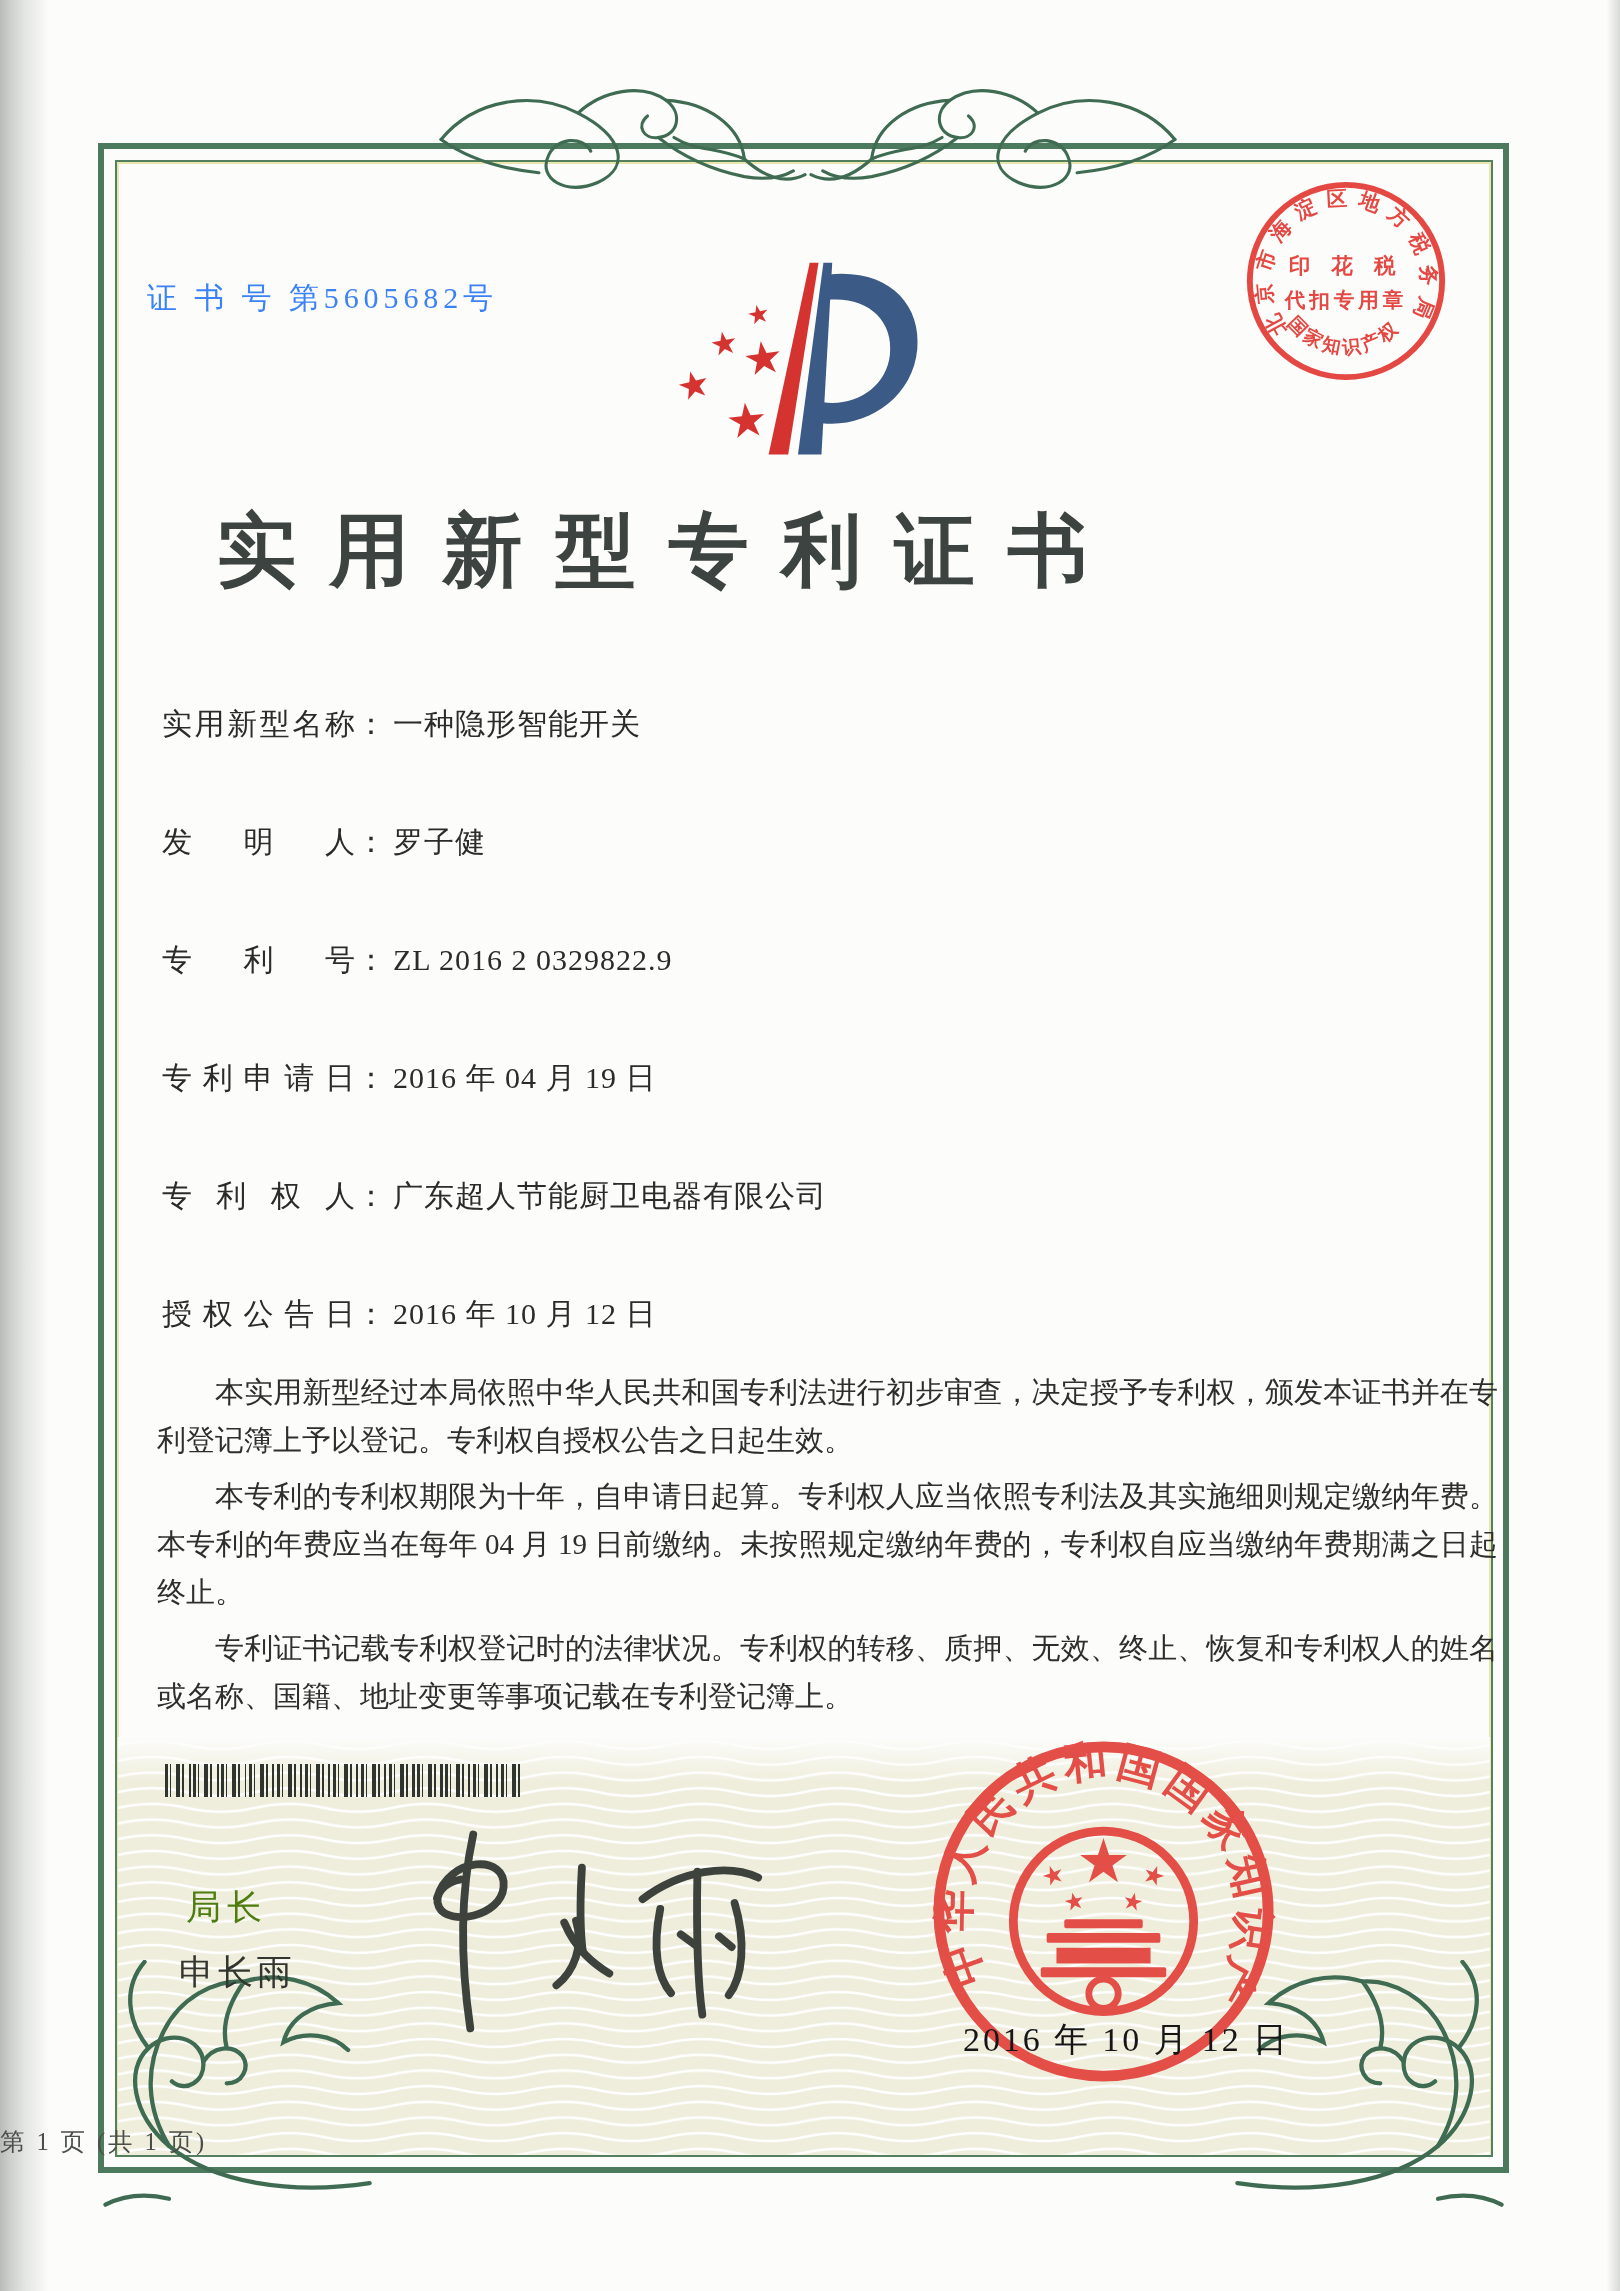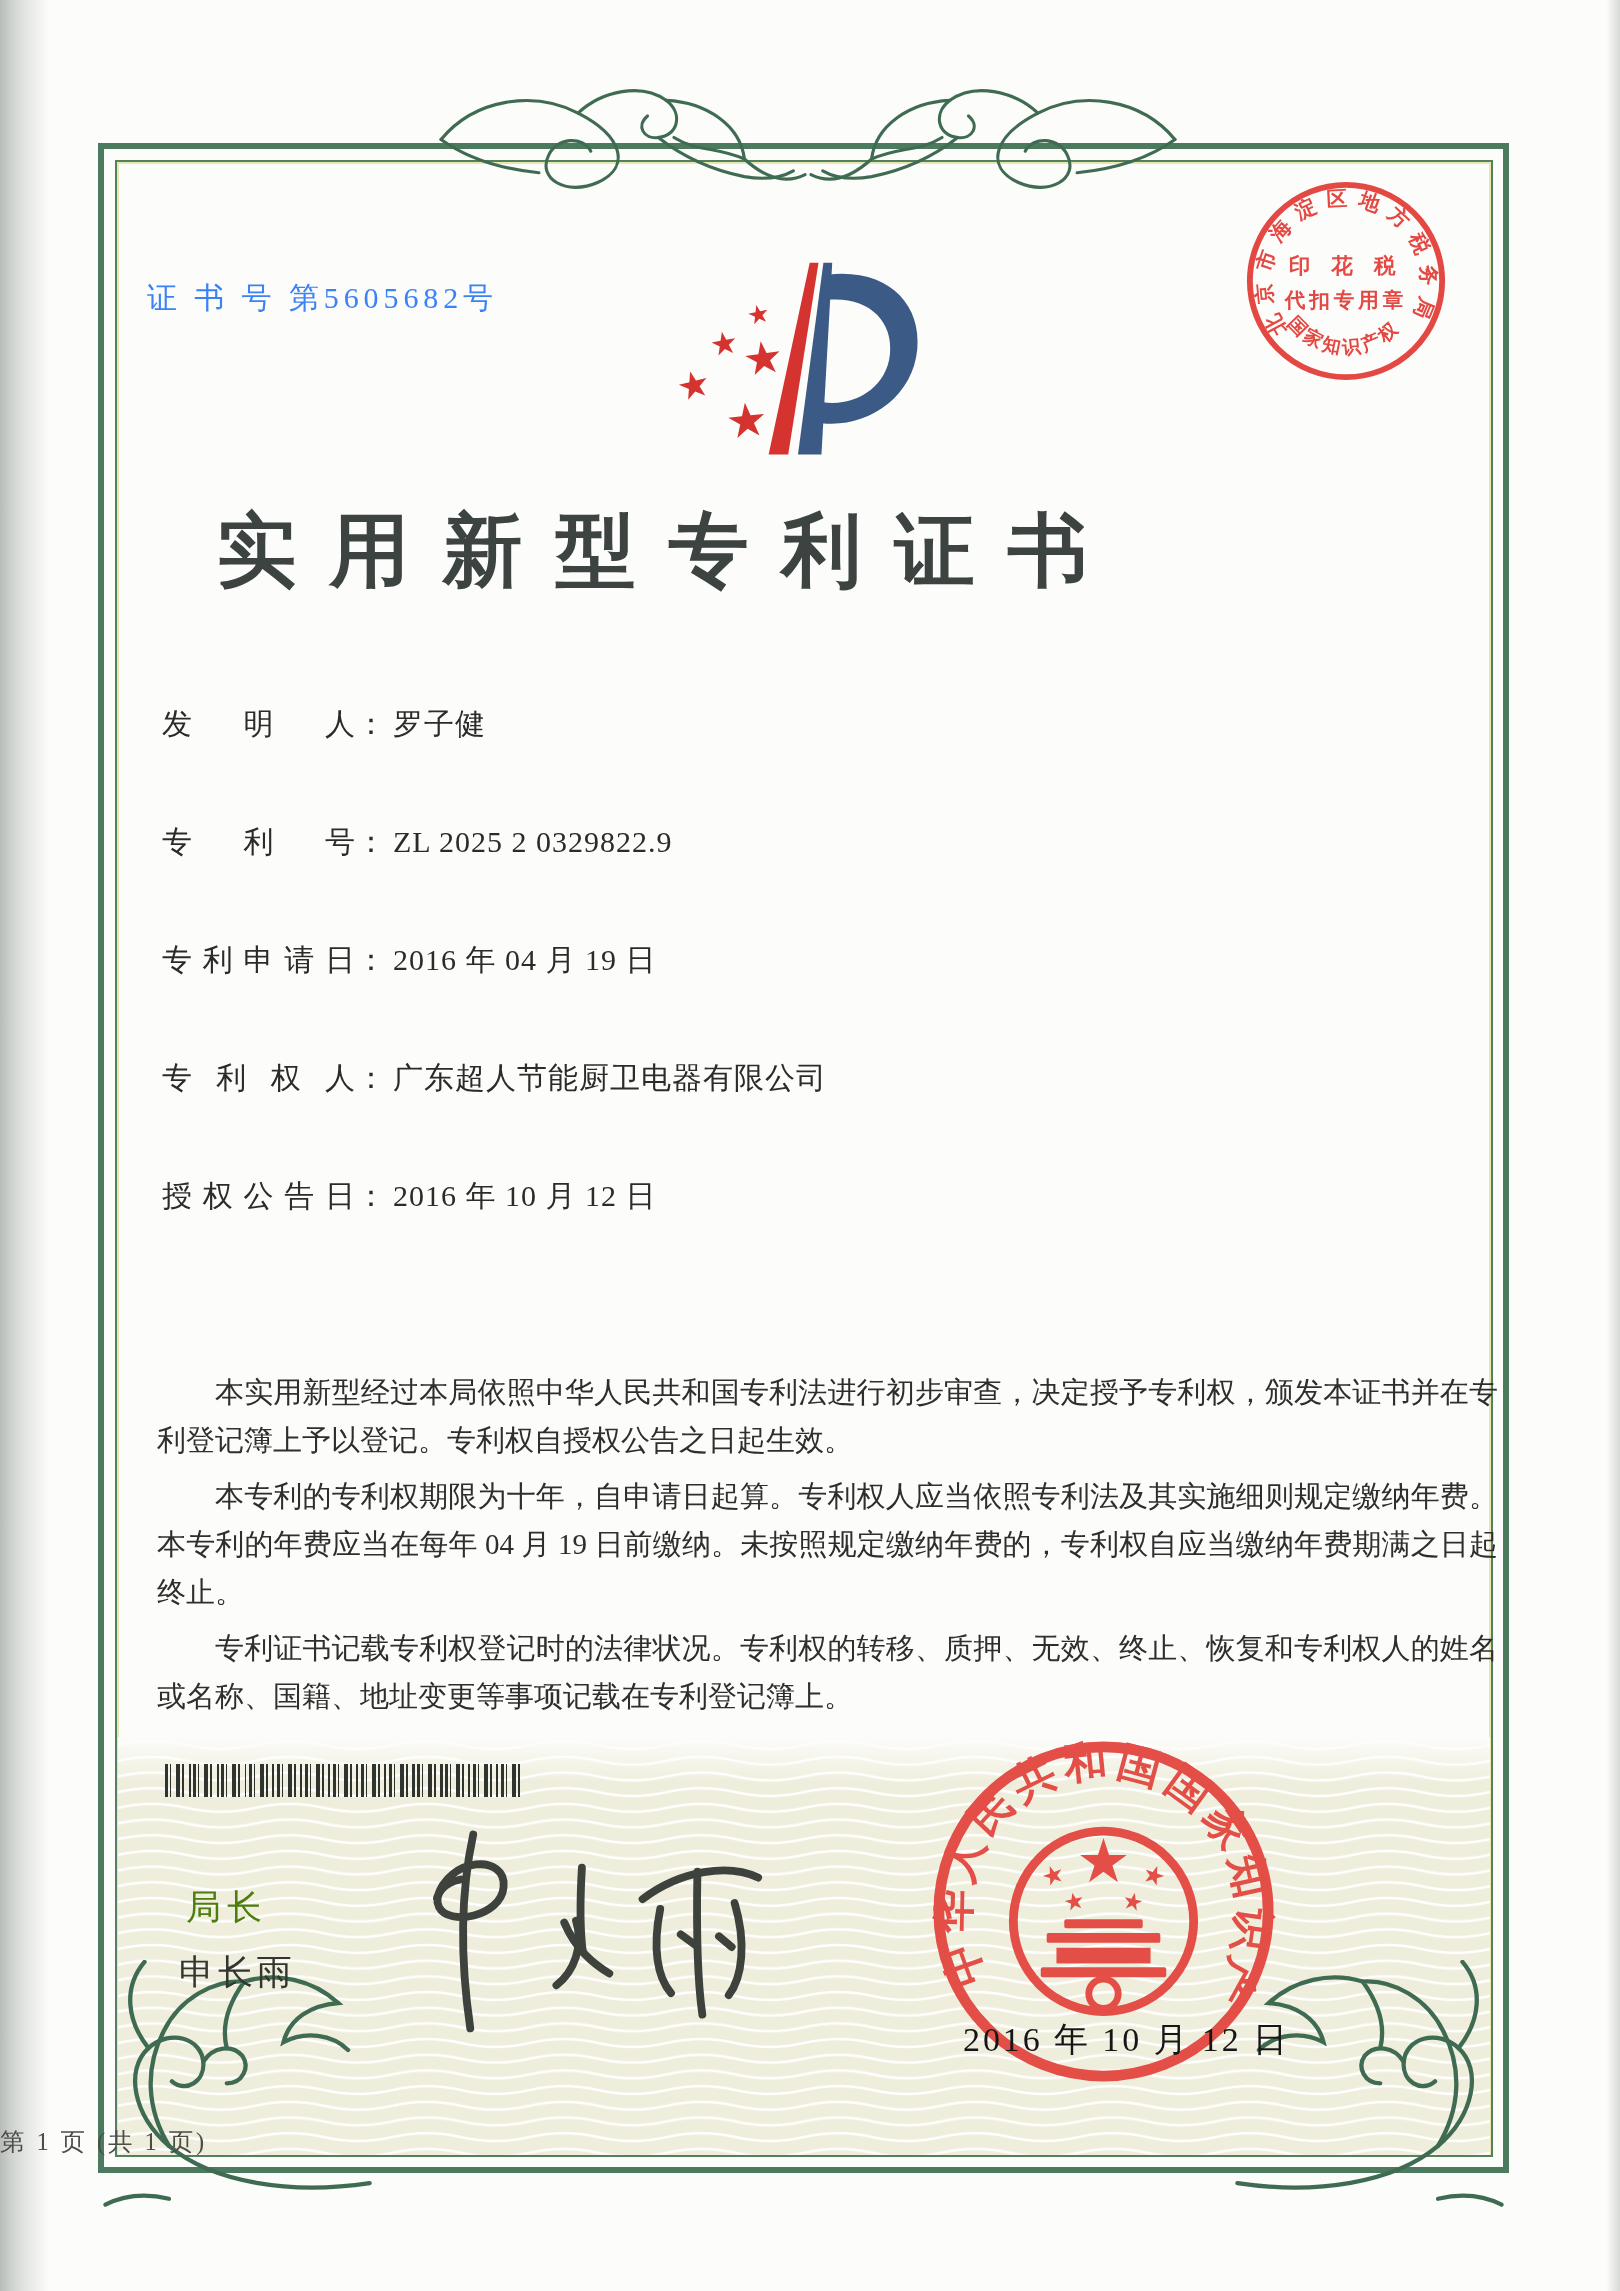--- a/index.html
+++ b/index.html
@@ -135,22 +135,23 @@
     <text font-size="19" fill="#e0302a" letter-spacing="3" font-weight="bold">
       <textPath href="#taxBottom" startOffset="4">国家知识产权局</textPath>
     </text>
     <text x="0" y="-8" text-anchor="middle" font-size="22" letter-spacing="8" fill="#e0302a" font-weight="bold">印 花 税</text>
     <text x="0" y="26" text-anchor="middle" font-size="21" letter-spacing="4" fill="#e0302a" font-weight="bold">代扣专用章</text>
   </svg>
 
   <div class="title">实用新型专利证书</div>
 
   <div class="fields" id="fields">
+      <div class="f-row"><span class="f-label">实用新型名称</span><span class="f-colon">：</span><span class="f-value">一种隐形智能开关</span></div>
       <div class="f-row"><span class="f-label">发明人</span><span class="f-colon">：</span><span class="f-value">罗子健</span></div>
-      <div class="f-row"><span class="f-label">专利号</span><span class="f-colon">：</span><span class="f-value">ZL 2025 2 0329822.9</span></div>
+      <div class="f-row"><span class="f-label">专利号</span><span class="f-colon">：</span><span class="f-value">ZL 2016 2 0329822.9</span></div>
       <div class="f-row"><span class="f-label">专利申请日</span><span class="f-colon">：</span><span class="f-value">2016 年 04 月 19 日</span></div>
       <div class="f-row"><span class="f-label">专利权人</span><span class="f-colon">：</span><span class="f-value">广东超人节能厨卫电器有限公司</span></div>
       <div class="f-row"><span class="f-label">授权公告日</span><span class="f-colon">：</span><span class="f-value">2016 年 10 月 12 日</span></div>
     </div>
 
   <div class="body-text" id="body-text">
       <p>本实用新型经过本局依照中华人民共和国专利法进行初步审查，决定授予专利权，颁发本证书并在专利登记簿上予以登记。专利权自授权公告之日起生效。</p>
       <p>本专利的专利权期限为十年，自申请日起算。专利权人应当依照专利法及其实施细则规定缴纳年费。本专利的年费应当在每年 04 月 19 日前缴纳。未按照规定缴纳年费的，专利权自应当缴纳年费期满之日起终止。</p>
       <p>专利证书记载专利权登记时的法律状况。专利权的转移、质押、无效、终止、恢复和专利权人的姓名或名称、国籍、地址变更等事项记载在专利登记簿上。</p>
     </div>

